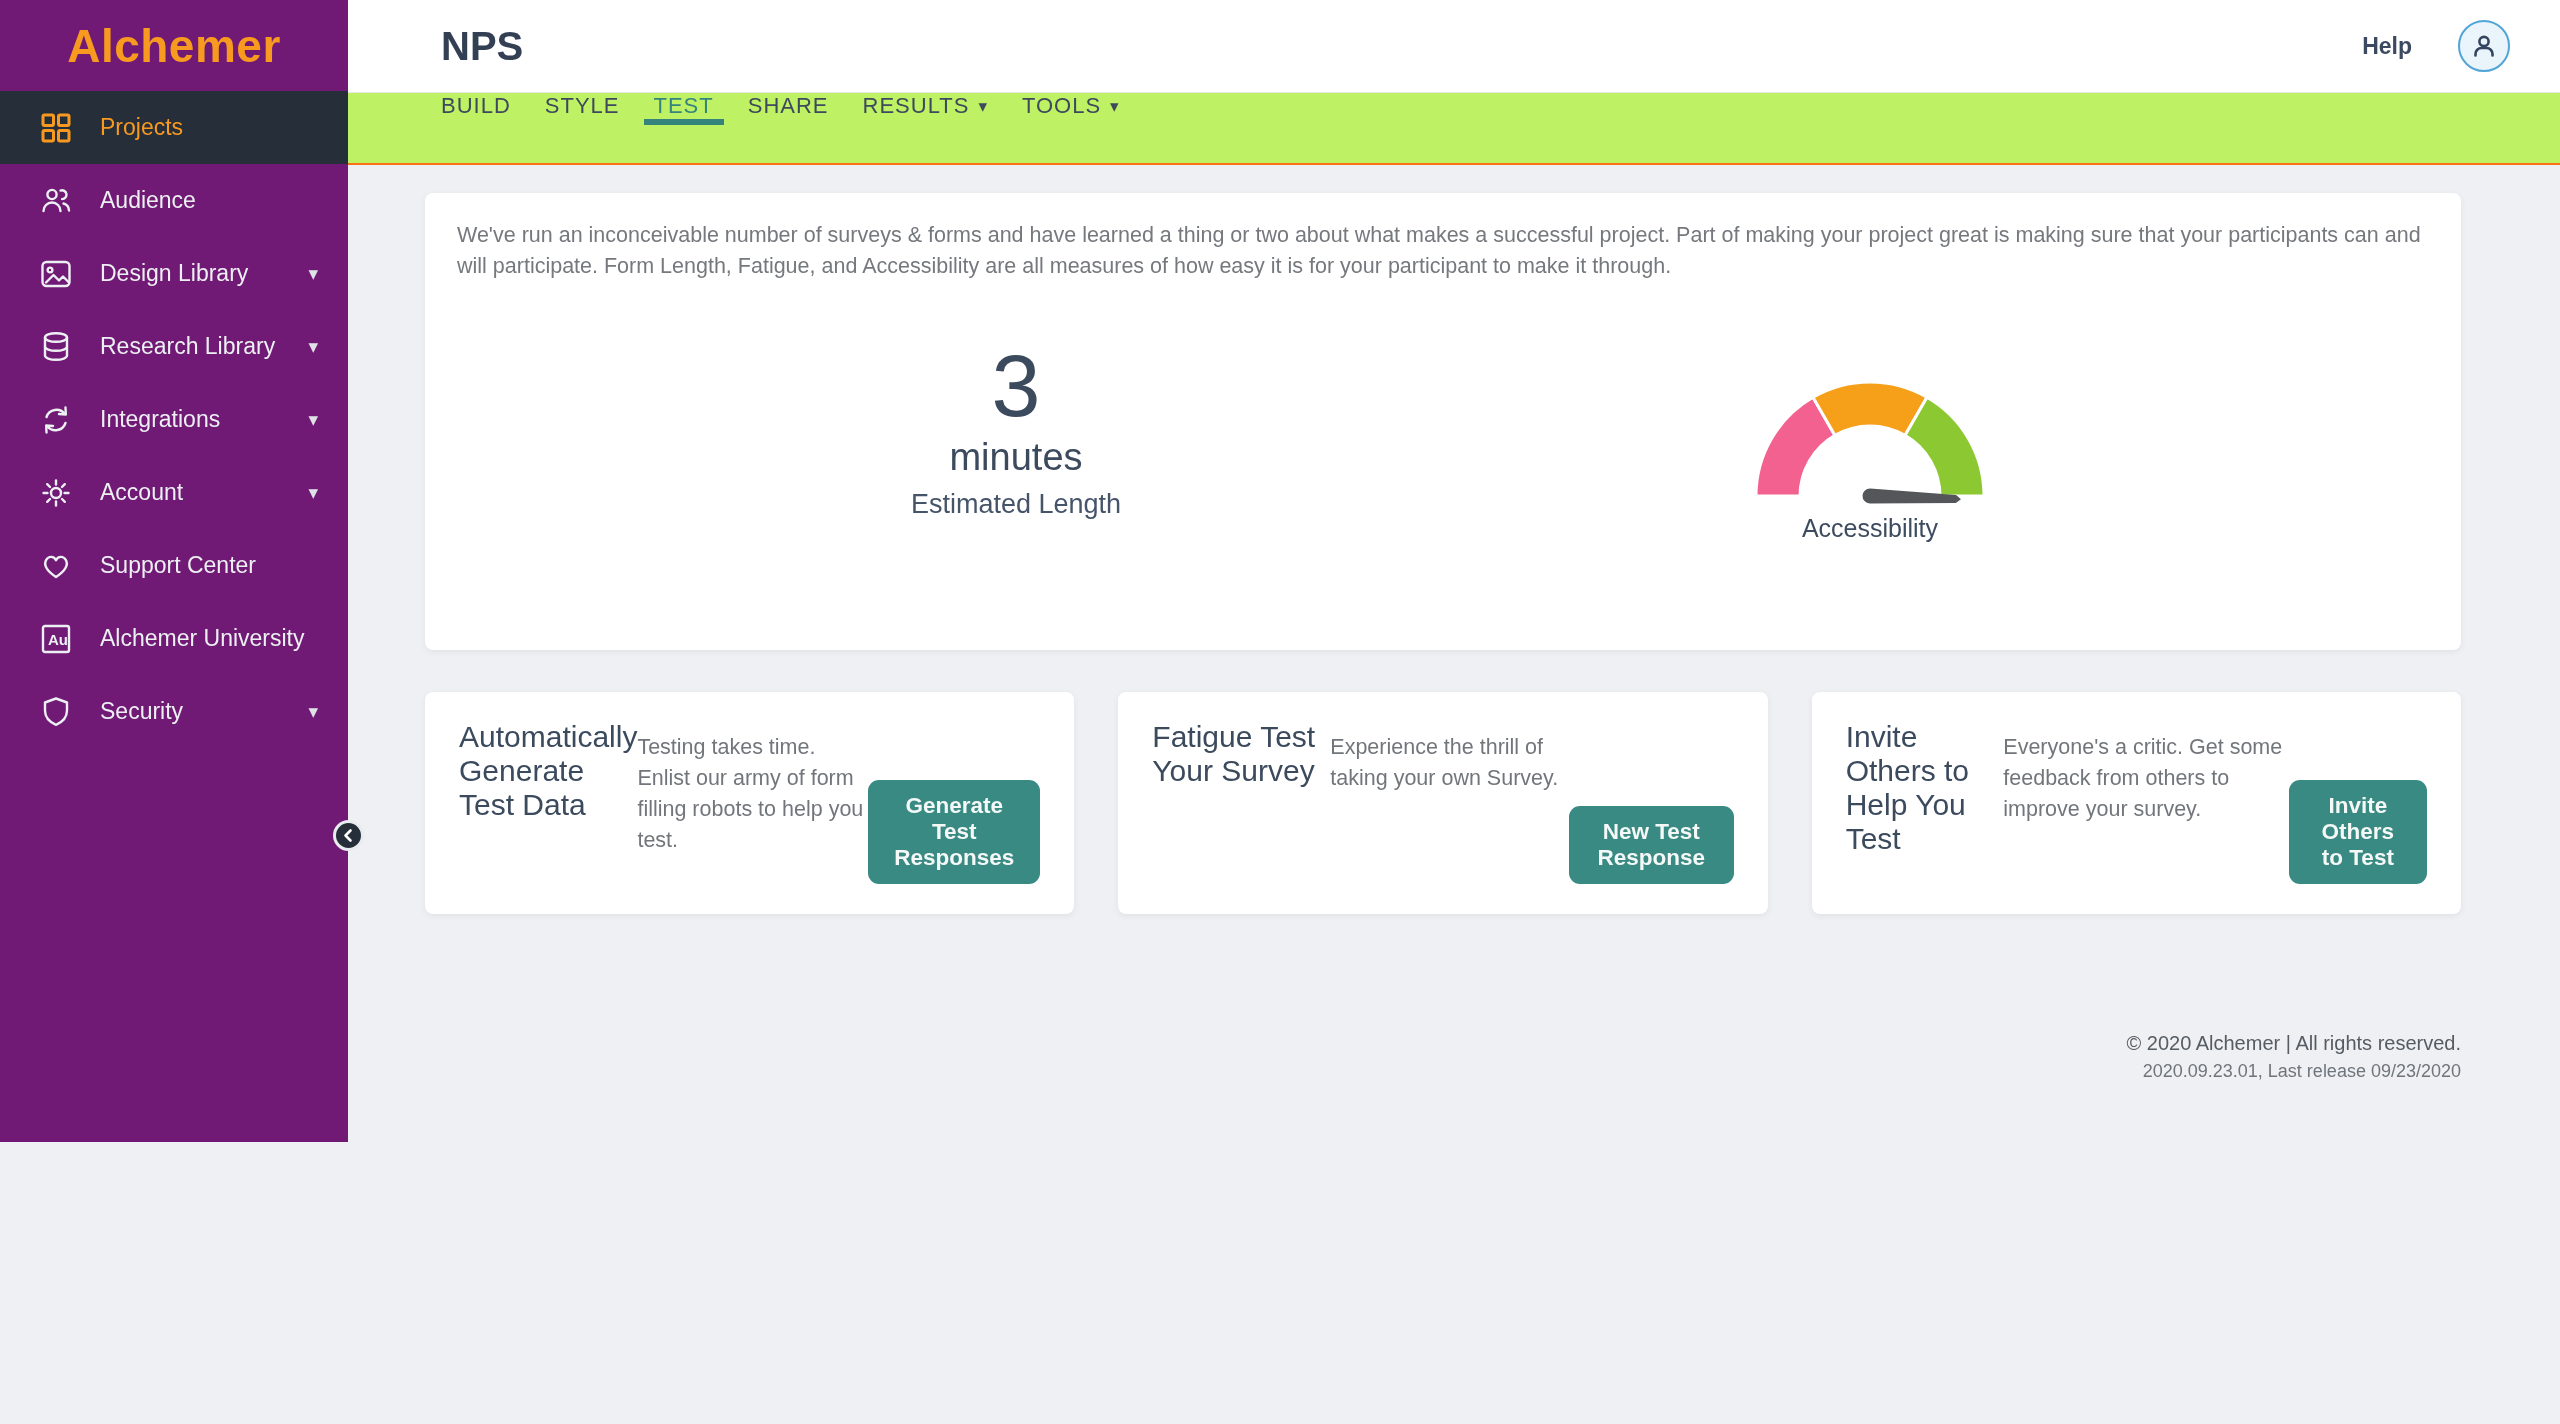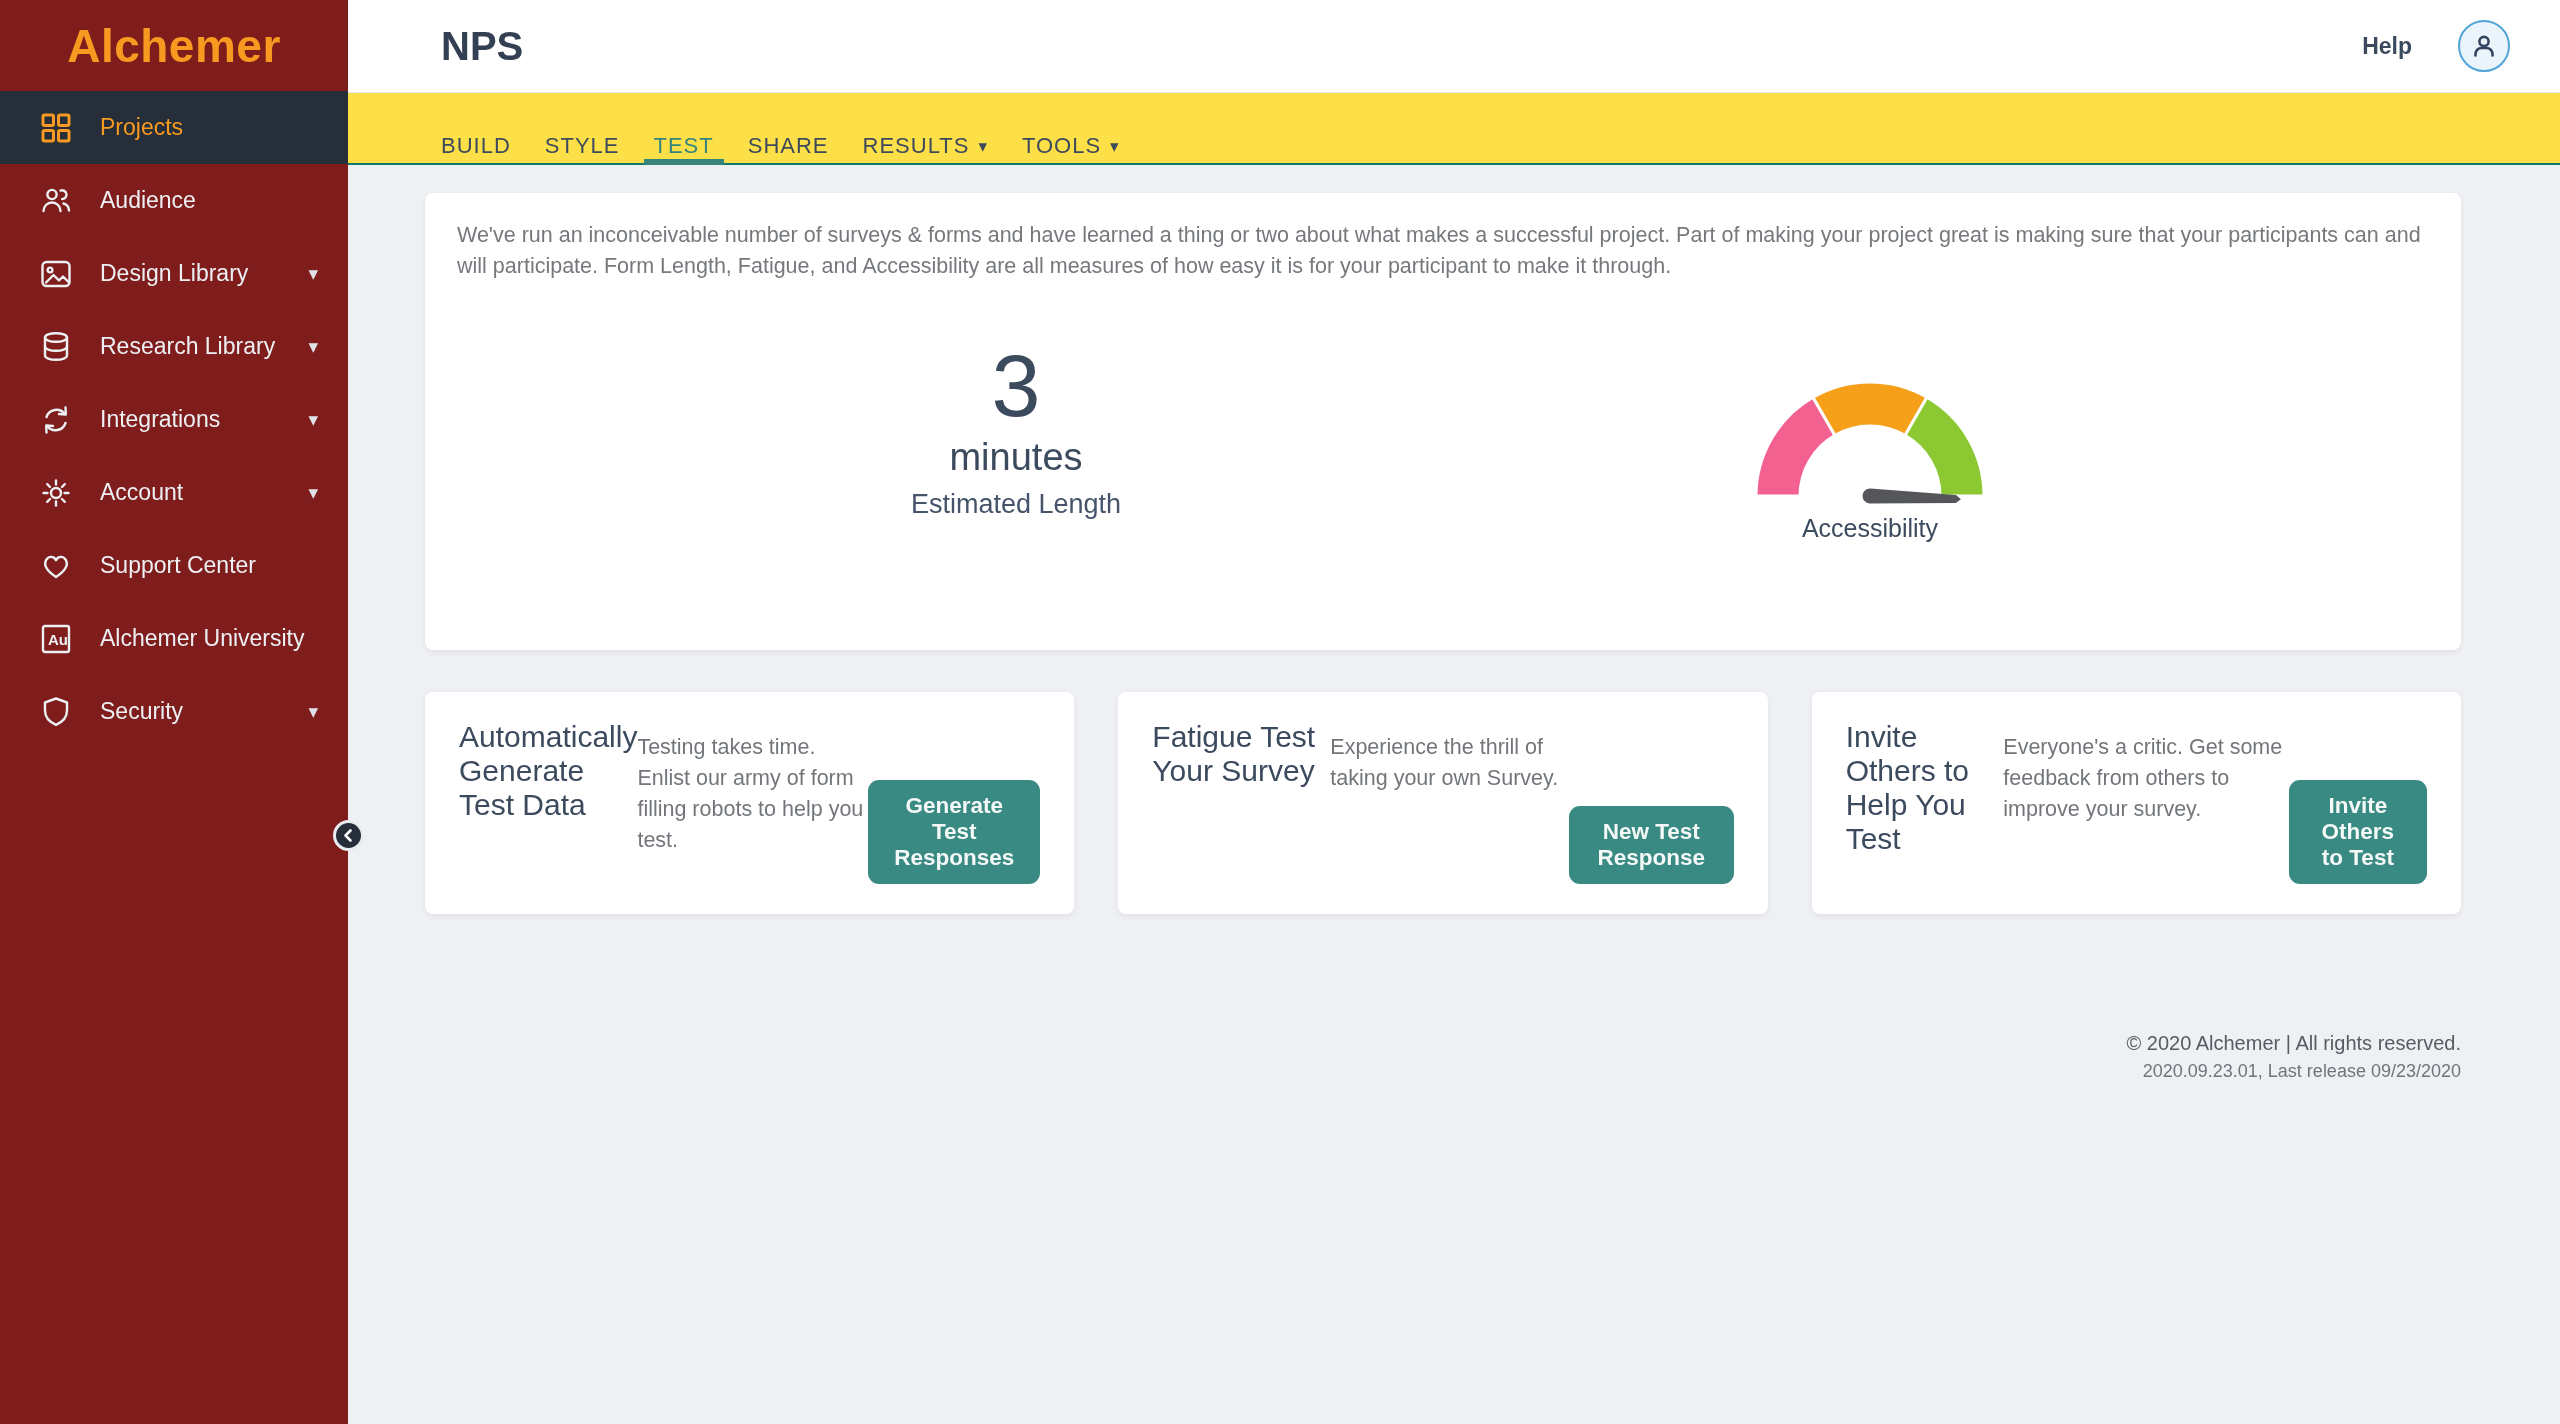--- a/index.html
+++ b/index.html
@@ -5,21 +5,21 @@
   * { margin:0; padding:0; box-sizing:border-box; }
   html,body { width:2560px; height:1424px; overflow:hidden; }
   body {
     font-family:"Liberation Sans", sans-serif;
     background:#eef0f3;
     display:flex;
     color:#3e4a5c;
   }
   
   .sidebar {
-    width:348px; height:1424px; background:#7f1d1d; flex:0 0 348px;
+    width:348px; height:1142px; background:#701a75; flex:0 0 348px;
     position:relative; z-index:2;
   }
   .logo-wrap { height:91px; display:flex; align-items:center; justify-content:center; }
   .logo {
     font-size:46px; font-weight:700; color:#f79a1f; letter-spacing:0.5px; cursor:pointer;
   }
   .nav { display:flex; flex-direction:column; }
   .nav-item {
     height:73px; display:flex; align-items:center; padding:0 30px 0 38px;
     color:#edf0f3; font-size:23px; cursor:pointer; position:relative;
@@ -46,22 +46,22 @@
   .page-title { font-size:40px; font-weight:700; color:#333f52; }
   .topbar-right { margin-left:auto; display:flex; align-items:center; gap:46px; }
   .help-link { font-size:23px; font-weight:700; color:#3b4a5f; cursor:pointer; }
   .avatar-btn {
     width:52px; height:52px; border-radius:50%; background:#e9f4fb; border:2px solid #52a5d8;
     display:flex; align-items:center; justify-content:center; cursor:pointer;
   }
   .avatar-btn svg { stroke:#34455f; fill:none; stroke-width:2.6; stroke-linecap:round; stroke-linejoin:round; }
 
   .tabbar {
-    height:72px; background:#fde047; border-bottom:2px solid #0f766e;
-    display:flex; align-items:flex-end; padding:0 0 0 83px; gap:14px;
+    height:72px; background:#bef264; border-bottom:2px solid #f97316;
+    display:flex; align-items:flex-start; padding:0 0 0 83px; gap:14px;
   }
   .tab {
     display:flex; align-items:center; gap:9px; padding:0 10px; font-size:22px; letter-spacing:1px;
     color:#3e4a5c; cursor:pointer; border-bottom:6px solid transparent; margin-bottom:-2px;
   }
   .tab.active { color:#35857d; border-bottom-color:#35857d; }
   .tab .caret { font-size:17px; }
 
   .content { flex:1; padding:28px 99px 0 77px; display:flex; flex-direction:column; }
 

